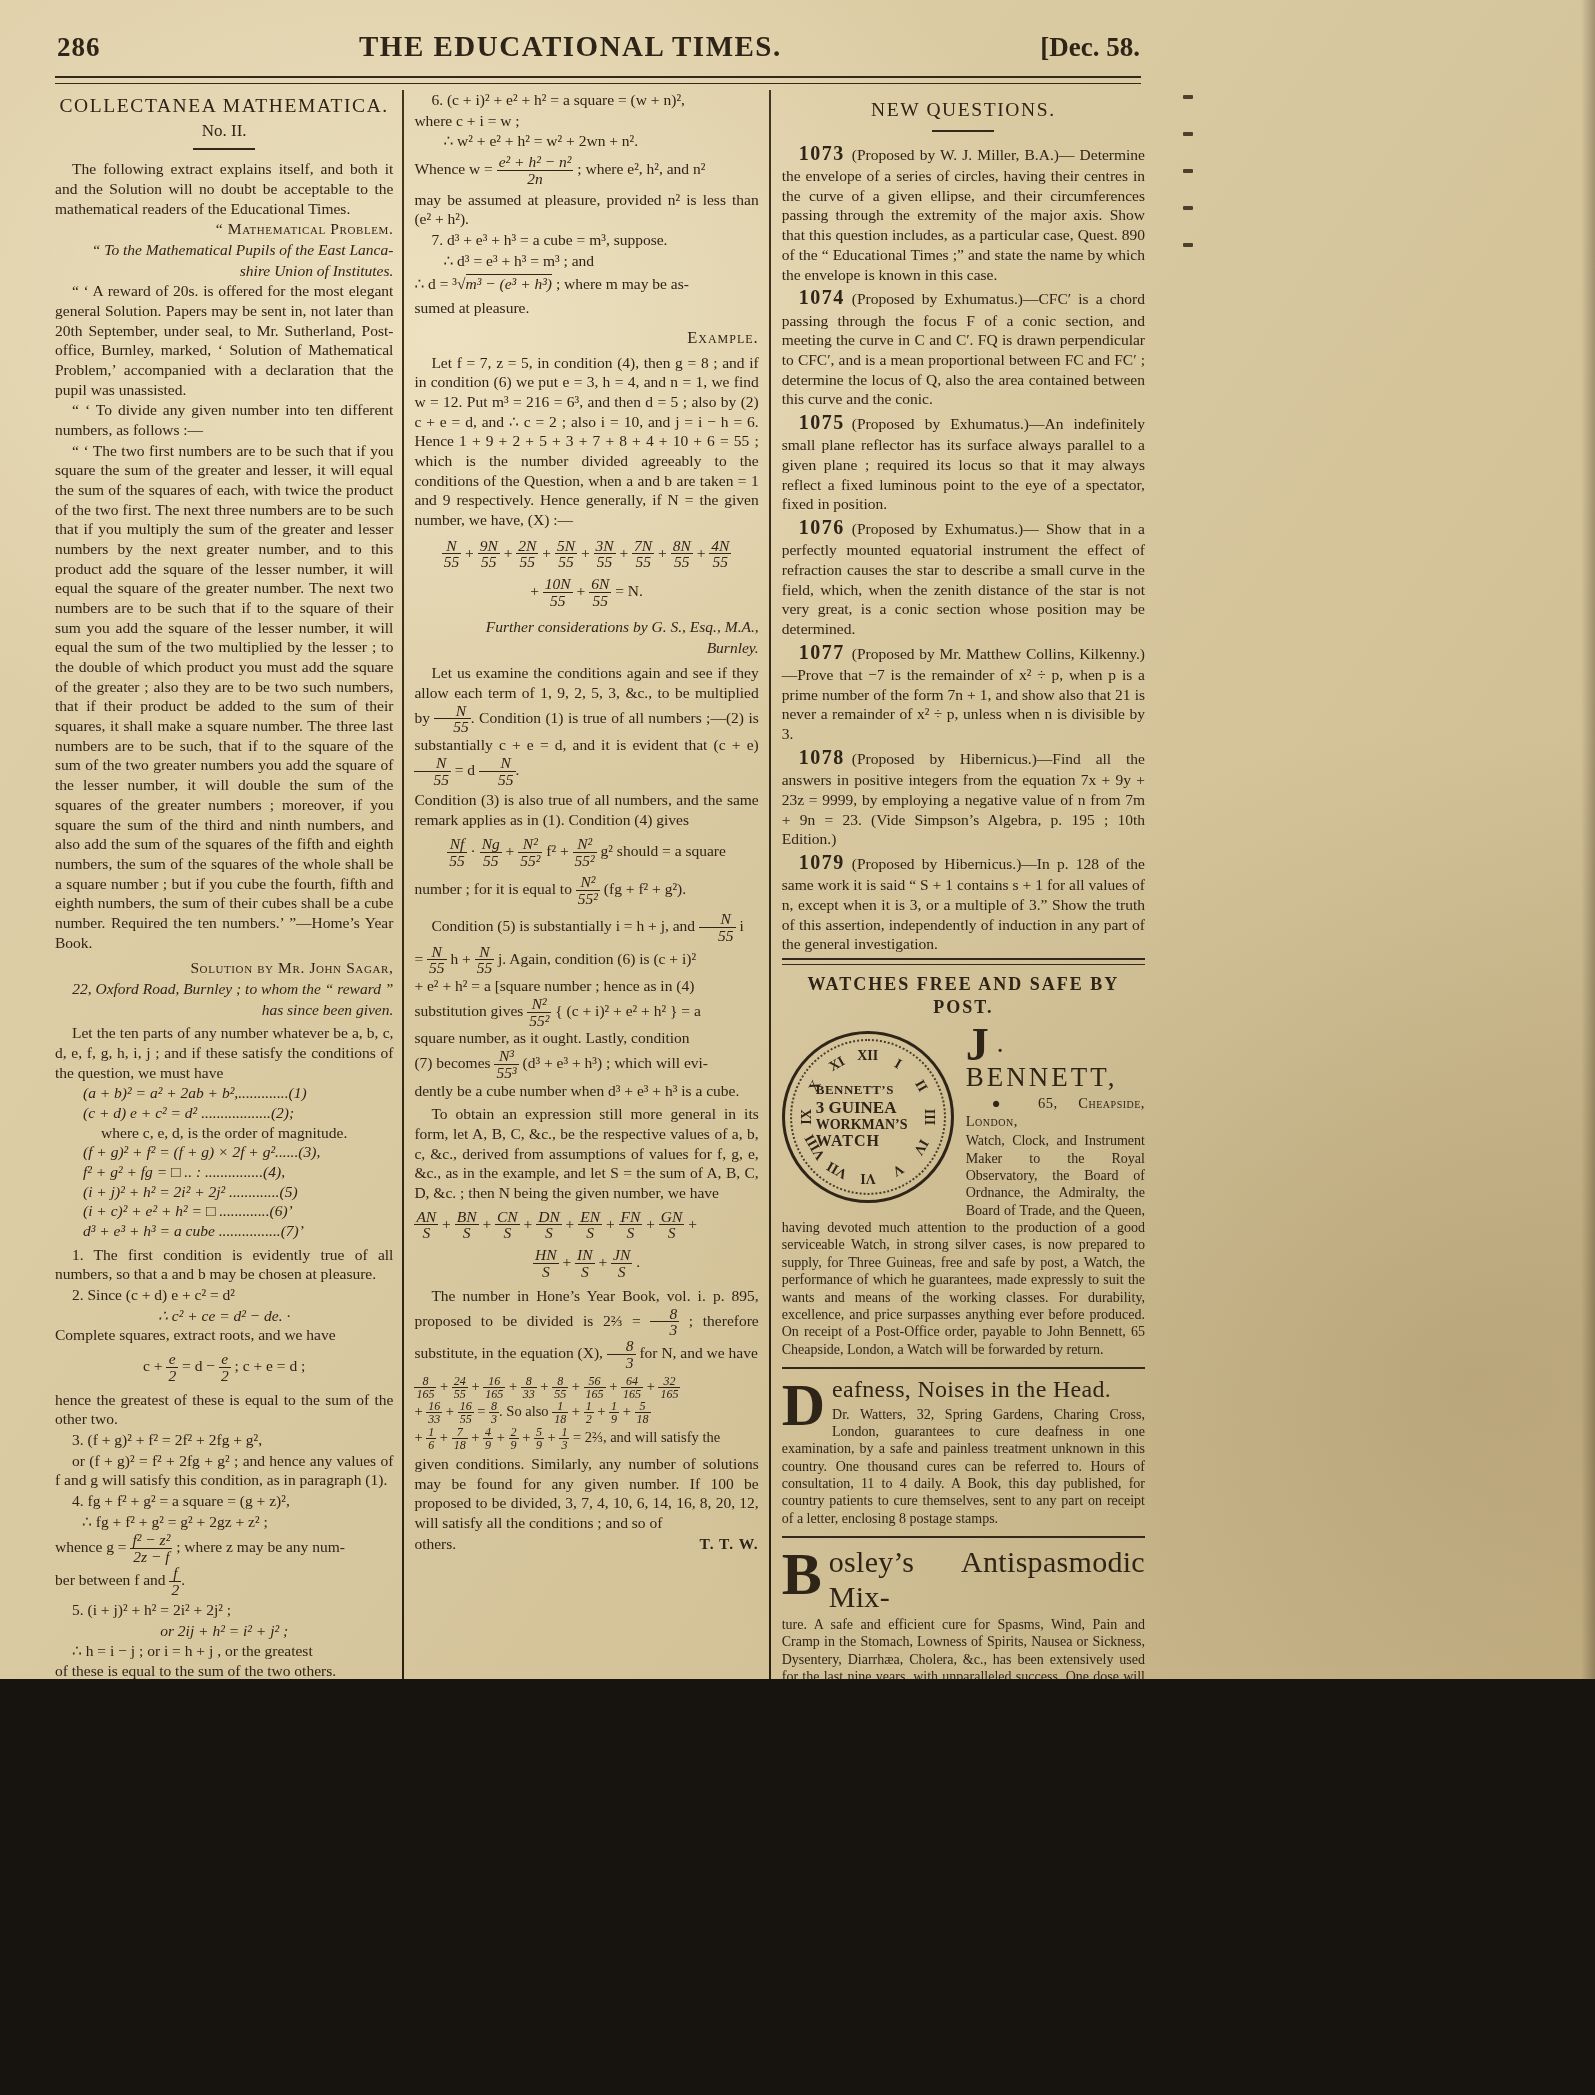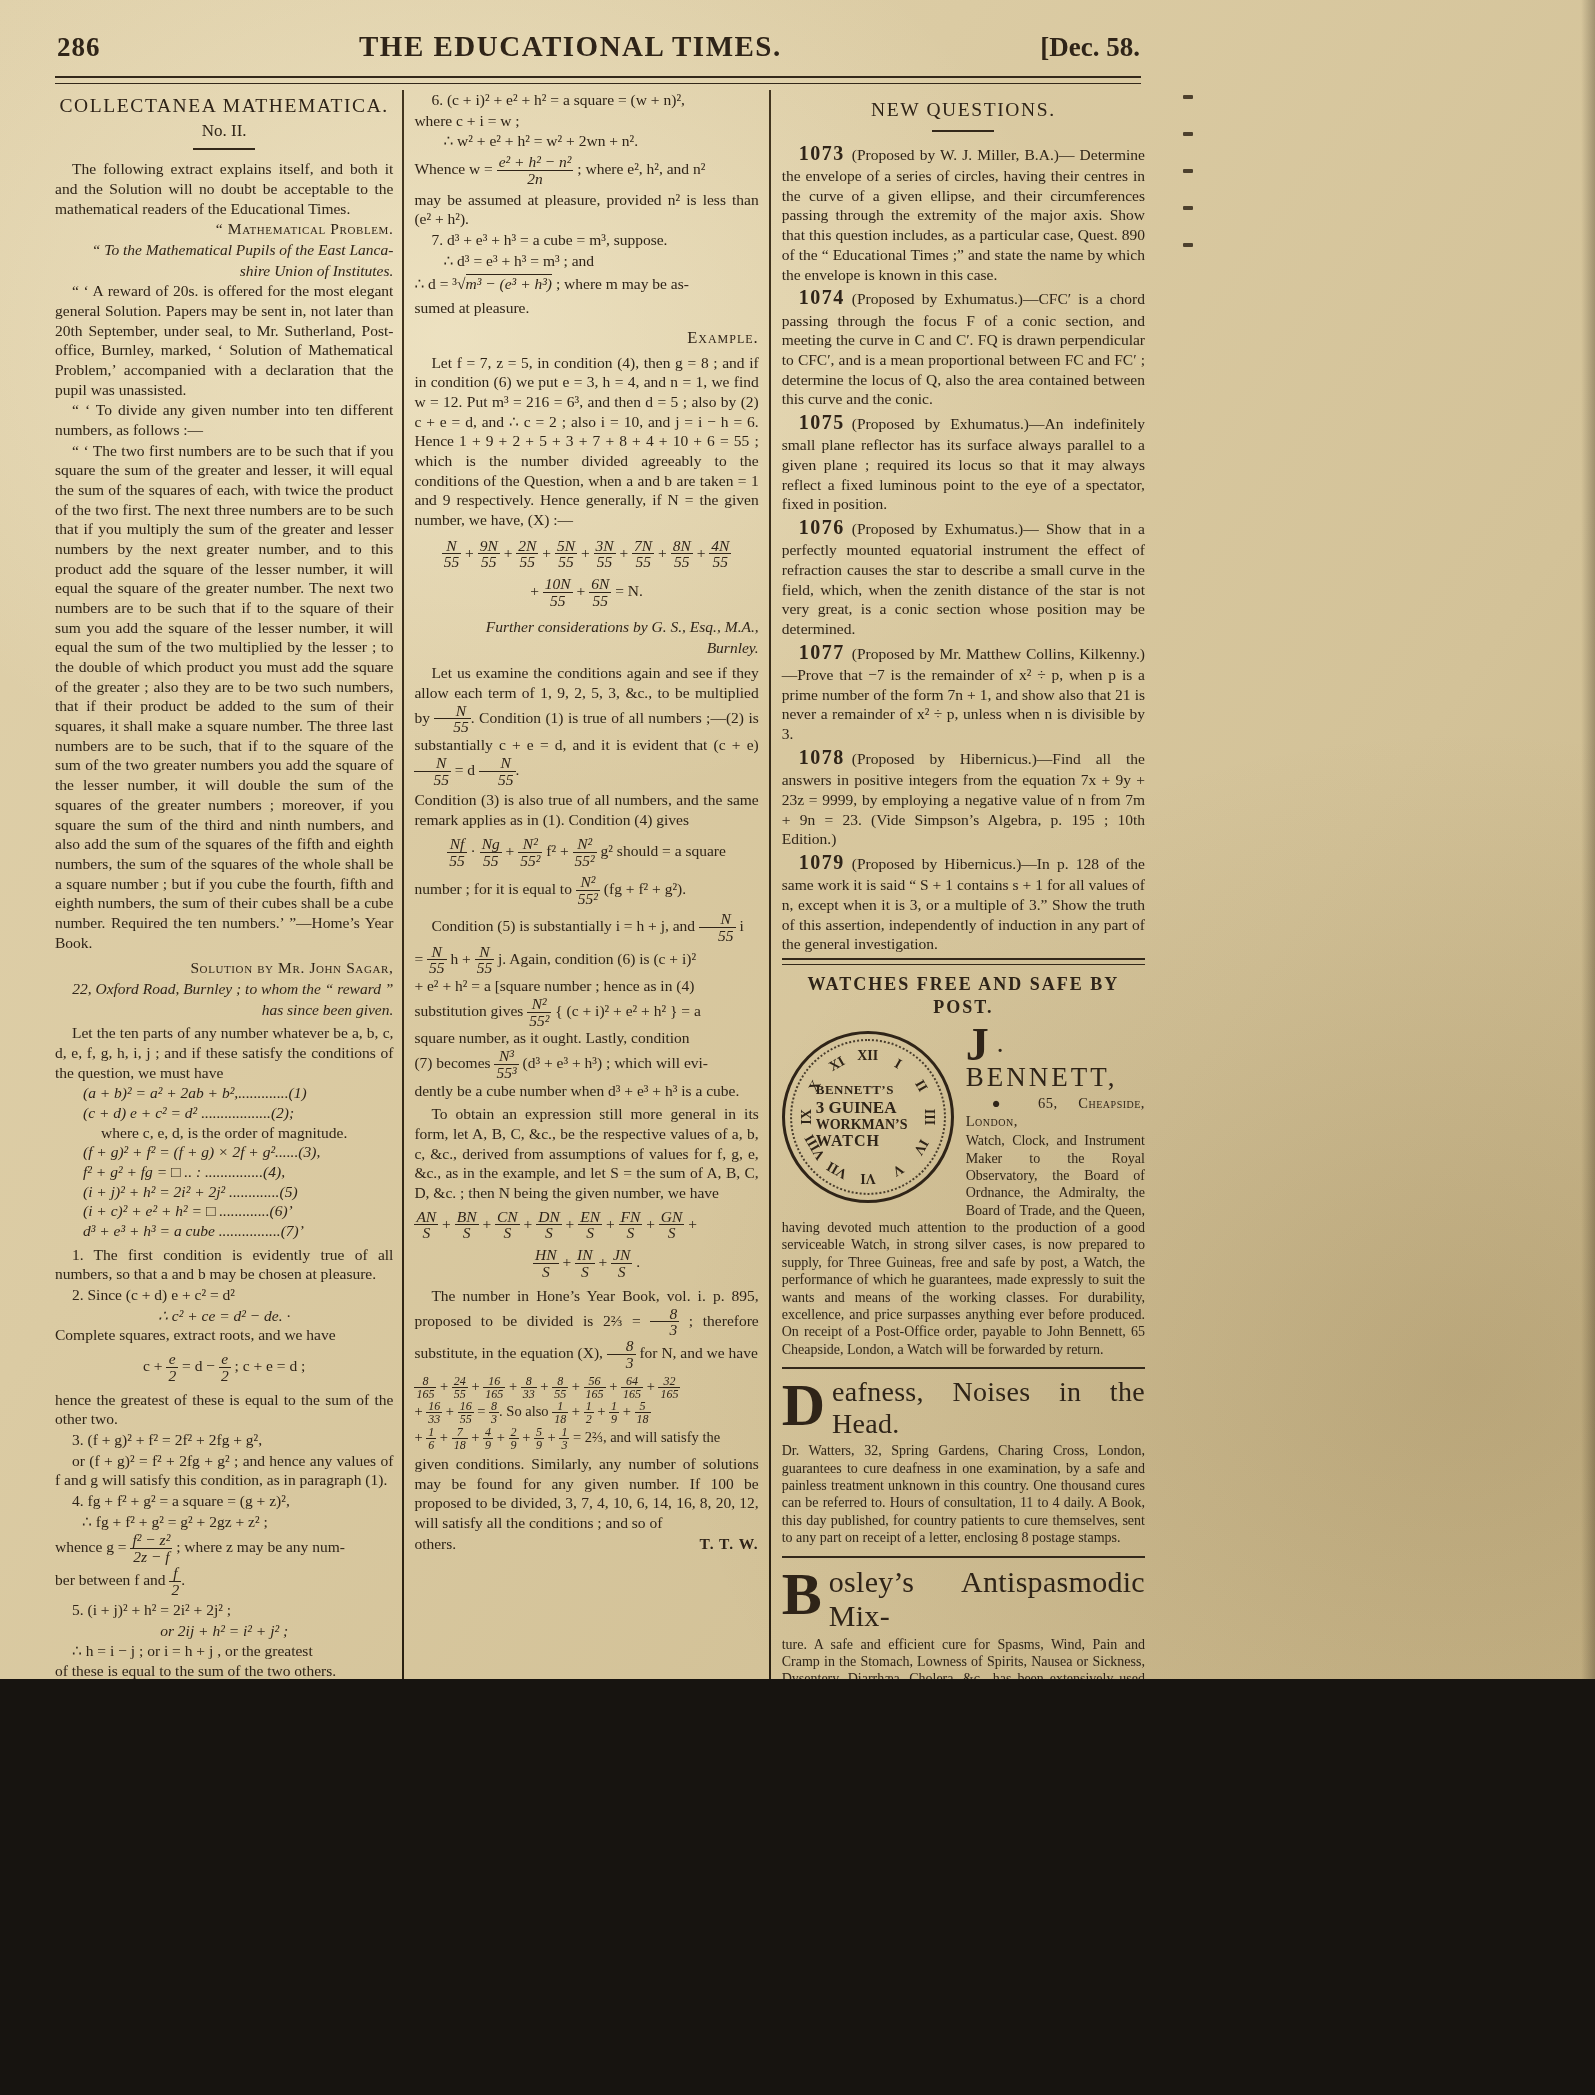--- a/index.html
+++ b/index.html
@@ -56,21 +56,21 @@
   .clock-center{position:absolute;inset:34px;display:flex;flex-direction:column;justify-content:center;line-height:1.12;color:#2f2418;}
   .cl0{font-size:13px;font-weight:bold;letter-spacing:.5px;}
   .cl1{font-size:17px;font-weight:bold;}
   .cl2{font-size:14px;font-weight:bold;}
   .cl3{font-size:16px;font-weight:bold;letter-spacing:1px;}
   .watch-j-line{line-height:1;margin:2px 0 0;}
   .watch-j{font-size:46px;font-weight:bold;line-height:.8;vertical-align:-8px;}
   .watch-name{font-size:27px;letter-spacing:3px;margin-left:8px;}
   .watch-addr{font-size:14.5px;font-variant:small-caps;letter-spacing:.5px;margin:3px 0 2px;text-indent:26px;}
   .dropcap{float:left;font-size:60px;line-height:.78;padding:6px 7px 0 0;font-weight:bold;}
-  .ad-title{font-size:28px;letter-spacing:.3px;line-height:1.15;}
+  .ad-title{font-size:24px;letter-spacing:.3px;line-height:1.15;}
   .ad-title-sm{font-size:30px;}
   .lastline{display:flex;justify-content:space-between;text-indent:0;}
   .sig{font-weight:bold;letter-spacing:1px;}
   .scan-bottom{position:absolute;left:0;right:0;top:2028px;bottom:0;background:linear-gradient(180deg,#2a2217 0%,#0e0b07 25%,#0a0906 72%,#4d4942 100%);}
   .scan-right{position:absolute;top:0;right:0;width:14px;height:100%;background:linear-gradient(90deg,rgba(40,30,15,0),rgba(40,30,15,.30));}
   .edge-dash{position:absolute;left:1183px;width:10px;height:4px;background:#35291a;opacity:.85;border-radius:1px;}
   .flourish{position:absolute;left:1042px;top:2016px;width:150px;height:6px;border-bottom:3px double #3a2e1c;transform:rotate(-1deg);opacity:.8;}
 </style>
 </head>
 <body>

